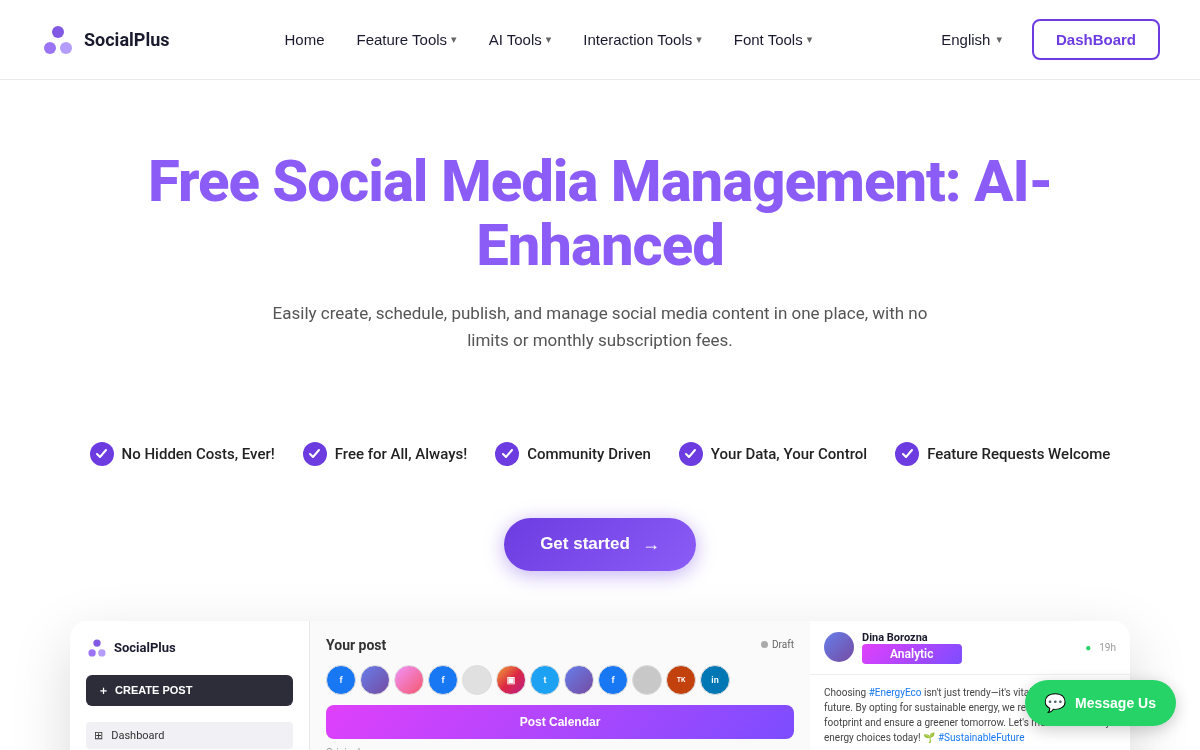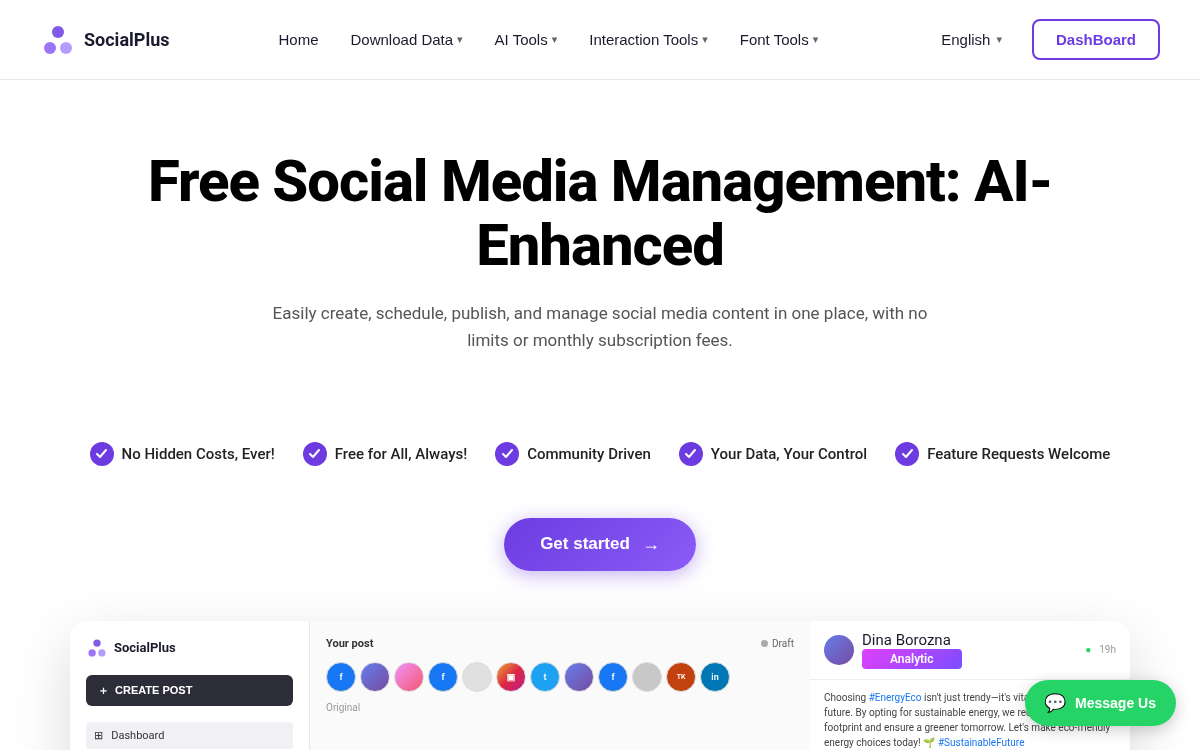--- a/index.html
+++ b/index.html
@@ -34,21 +34,21 @@
       background: transparent; cursor: pointer; transition: all 0.2s;
     }
 
     
     .hero {
       text-align: center; padding: 70px 40px 40px;
       max-width: 1200px; margin: 0 auto;
     }
     .hero-title {
       font-size: 58px; font-weight: 800; line-height: 1.1;
-      color: #000000; margin-bottom: 22px;
+      color: #8b5cf6; margin-bottom: 22px;
       letter-spacing: -1px;
     }
     .hero-subtitle {
       font-size: 17px; color: #555; max-width: 680px; margin: 0 auto 32px;
       line-height: 1.6;
     }
 
     
     .features-row {
       display: flex; align-items: center; justify-content: center;
@@ -109,21 +109,21 @@
       display: flex; align-items: center; gap: 8px;
       padding: 7px 8px; font-size: 11px; color: #666; border-radius: 4px; margin-bottom: 2px;
     }
     .panel-nav-item.active { background: #f0f0f5; color: #333; }
 
     
     .panel-middle {
       flex: 1; background: #fafafa; padding: 16px; overflow: hidden;
     }
     .your-post-header { display: flex; justify-content: space-between; align-items: center; margin-bottom: 12px; }
-    .your-post-title { font-size: 11px; font-weight: 700; color: #333; }
+    .your-post-title { font-size: 14px; font-weight: 700; color: #333; }
     .draft-badge { display: flex; align-items: center; gap: 4px; font-size: 10px; color: #666; }
     .draft-dot { width: 7px; height: 7px; border-radius: 50%; background: #aaa; }
 
     .avatars-row { display: flex; gap: 4px; flex-wrap: wrap; margin-bottom: 10px; }
     .avatar-item {
       width: 30px; height: 30px; border-radius: 50%; background: linear-gradient(135deg, #667eea, #764ba2);
       border: 1.5px solid #ddd; overflow: hidden; display: flex; align-items: center; justify-content: center;
       font-size: 9px; color: #fff; font-weight: 600; flex-shrink: 0;
     }
     .avatar-item.fb { background: #1877f2; }
@@ -143,21 +143,21 @@
     
     .panel-right {
       width: 320px; background: #fff; flex-shrink: 0; overflow: hidden; position: relative;
     }
     .social-post-header {
       display: flex; justify-content: space-between; align-items: center;
       padding: 10px 14px; border-bottom: 1px solid #eee;
     }
     .user-info { display: flex; align-items: center; gap: 8px; }
     .user-avatar { width: 30px; height: 30px; border-radius: 50%; background: linear-gradient(135deg, #667eea, #764ba2); }
-    .user-name { font-size: 15px; font-weight: 400; color: #1a1a2e; }
+    .user-name { font-size: 11px; font-weight: 700; color: #1a1a2e; }
     .analytic-badge {
       background: linear-gradient(135deg, #e040fb, #7c4dff);
       color: #fff; font-size: 12px; font-weight: 600; padding: 3px 28px; border-radius: 4px;
     }
     .time-text { font-size: 10px; color: #999; }
     .post-content-text {
       font-size: 10px; color: #444; padding: 10px 14px; line-height: 1.5;
     }
     .hashtag { color: #1877f2; }
 
@@ -182,21 +182,21 @@
       <circle cx="26" cy="26" r="6" fill="#a78bfa" opacity="0.85"></circle>
     </svg>
     <span class="logo-text">SocialPlus</span>
   </a>
 
   <div class="nav-links">
     <button class="nav-item">
       <span>Home</span>
     </button>
     <button class="nav-item">
-      <span>Download Data</span>
+      <span>Feature Tools</span>
       <span class="chevron">▾</span>
     </button>
     <button class="nav-item">
       <span>AI Tools</span>
       <span class="chevron">▾</span>
     </button>
     <button class="nav-item">
       <span>Interaction Tools</span>
       <span class="chevron">▾</span>
     </button>
@@ -309,20 +309,21 @@
         <div class="avatar-item" style="background:#e0e0e0"></div>
         <div class="avatar-item ig">▣</div>
         <div class="avatar-item tw">t</div>
         <div class="avatar-item" style="background:linear-gradient(135deg,#667eea,#764ba2)"></div>
         <div class="avatar-item fb">f</div>
         <div class="avatar-item" style="background:#c8c8c8"></div>
         <div class="avatar-item tk" style="font-size:7px">TK</div>
         <div class="avatar-item li">in</div>
       </div>
 
+      <button class="post-calendar-btn">Post Calendar</button>
 
       <div class="original-label">Original</div>
 
     </div>
 
     <div class="panel-right">
       <div class="social-post-header">
         <div class="user-info">
           <div class="user-avatar"></div>
           <div>

